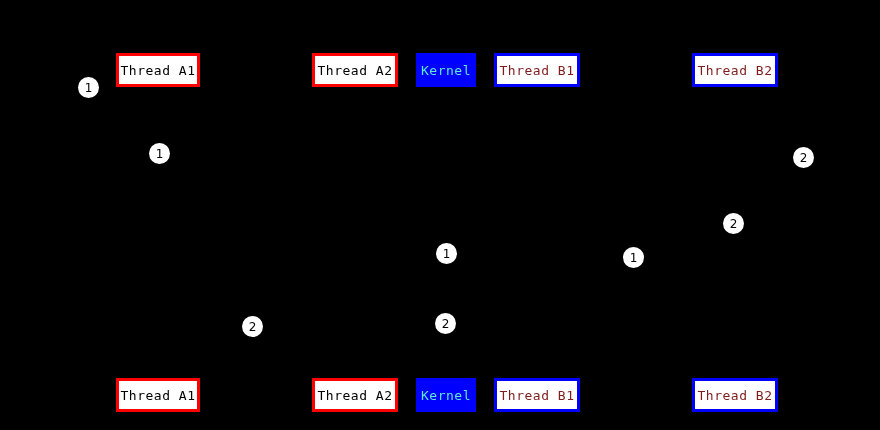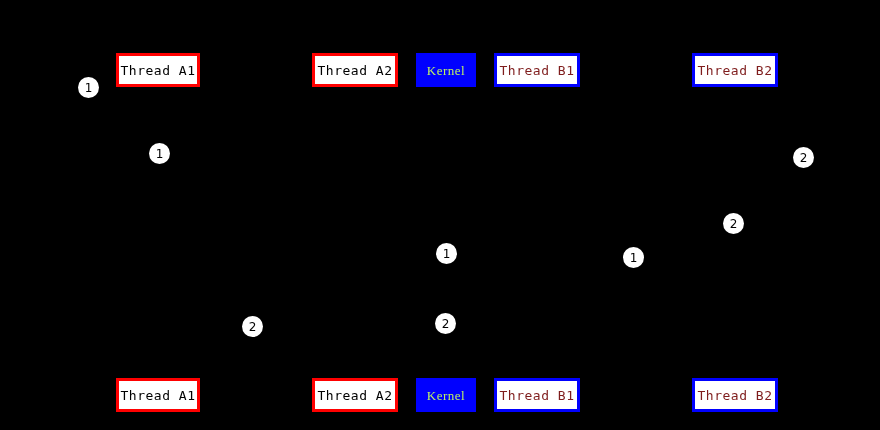--- a/index.html
+++ b/index.html
@@ -42,22 +42,21 @@
     color: #000000;
   }
   .participant.blue {
     background: #FFFFFF;
     border: 3px solid #0000FF;
     color: #7f1d1d;
   }
   .participant.solidblue {
     background: #0000FF;
     border: 0;
-    color: #bef264;
-    font-family: Liberation Serif, serif;
+    color: #5eead4;
   }
 
   
   .msg-line {
     position: absolute;
     height: 1px;
     background: #000000;
     transform-origin: 0 0;
   }
 

